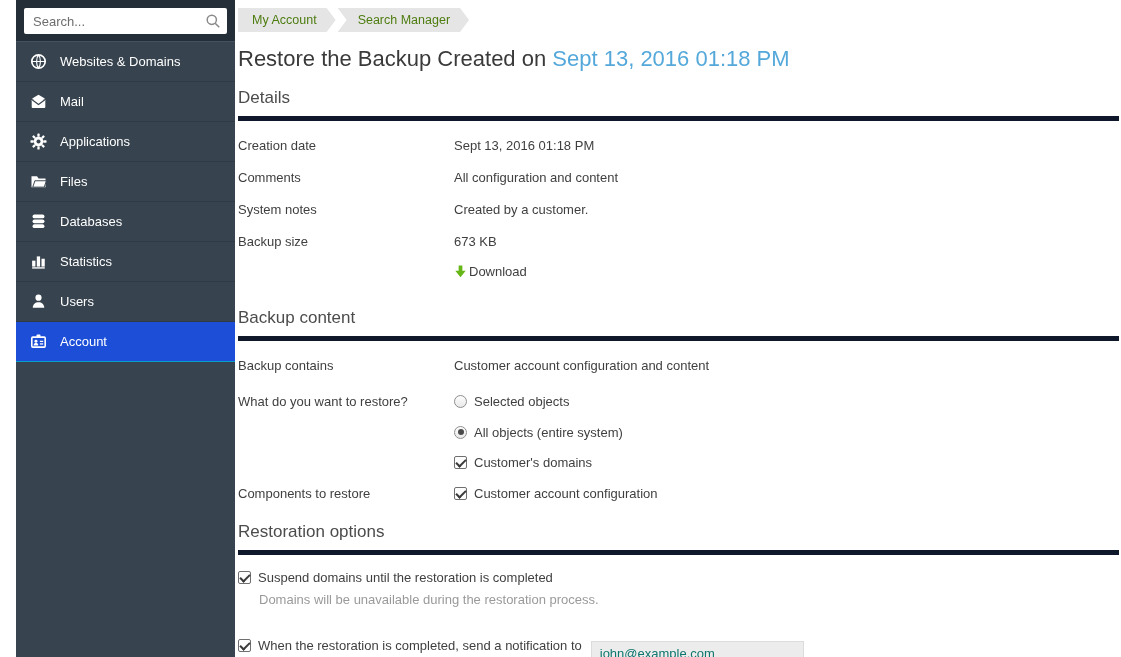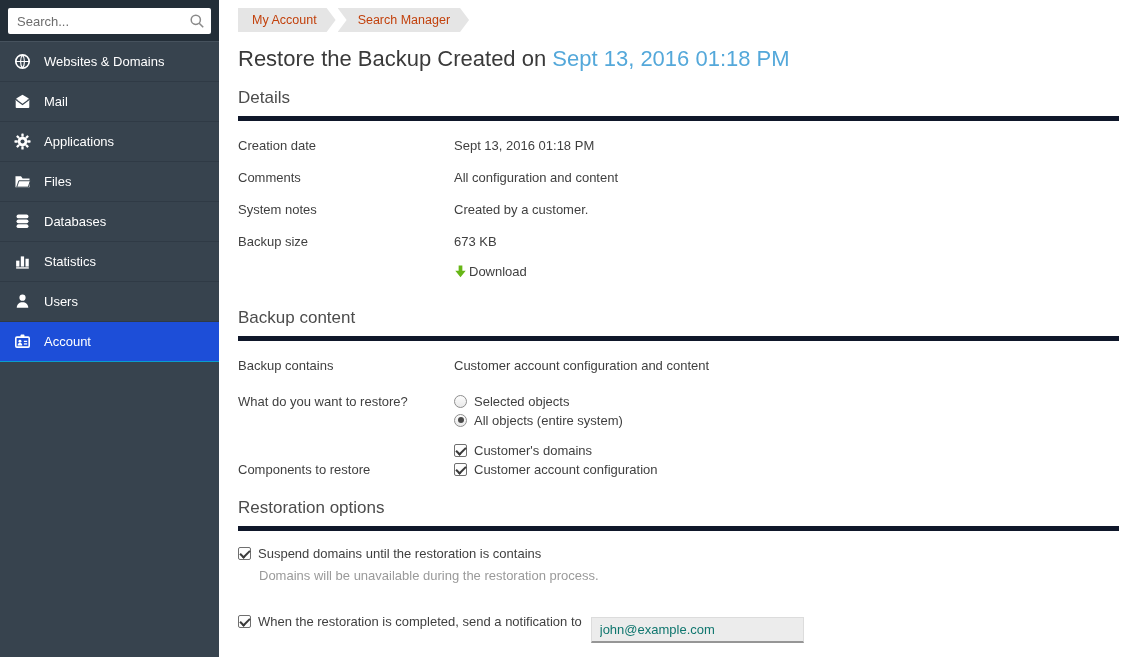--- a/index.html
+++ b/index.html
@@ -5,21 +5,21 @@
   * { box-sizing: border-box; }
   html,body { margin:0; padding:0; }
   body {
     width:1121px; height:657px; overflow:hidden;
     font-family:"Liberation Sans","DejaVu Sans",sans-serif;
     background:#ffffff; color:#3f3f3f;
   }
 
   
   .sidebar {
-    position:fixed; left:0; top:0; width:219px; height:657px;
+    position:fixed; left:16px; top:0; width:219px; height:657px;
     background:#37434e;
   }
   .search-wrap {
     background:#232e38; padding:8px; height:42px;
     border-bottom:1px solid #46525d; position:relative;
   }
   .search-input {
     width:100%; height:26px; border:none; border-radius:2px;
     padding:4px 28px 4px 9px; font-size:13px; color:#333;
     font-family:inherit; outline:none; background:#fff;
@@ -35,21 +35,21 @@
   }
   .nav-item.active { background:#1d4ed8; border-bottom-color:#0a9ecb; }
   .nav-icon { width:20px; height:17px; margin-right:10px; display:flex; align-items:center; }
   .nav-label { white-space:nowrap; }
 
   
   .main { margin-left:219px; padding:8px 2px 0 19px; }
 
   .breadcrumb { display:flex; height:24px; }
   .crumb {
-    background:#e5e5e5; color:#c2410c; font-size:12.5px; line-height:24px;
+    background:#e5e5e5; color:#4d7c0f; font-size:12.5px; line-height:24px;
     padding:0 19px 0 14px; margin-right:2px; cursor:pointer;
     clip-path:polygon(0 0, calc(100% - 9px) 0, 100% 50%, calc(100% - 9px) 100%, 0 100%);
   }
   .crumb.notched {
     padding-left:20px;
     clip-path:polygon(0 0, calc(100% - 9px) 0, 100% 50%, calc(100% - 9px) 100%, 0 100%, 9px 50%);
   }
 
   h1.page-title {
     margin:13px 0 0; font-size:22px; line-height:28px;
@@ -69,21 +69,21 @@
   .kv-label { width:216px; flex:none; }
   .kv-value { }
 
   .download-row { margin-top:15px; margin-left:216px; }
   .download-link {
     display:inline-flex; align-items:center; color:#404040;
     font-size:13px; text-decoration:none; cursor:pointer;
   }
   .dl-arrow { width:13px; height:14px; margin-right:2px; display:inline-flex; }
 
-  .option-stack { display:flex; flex-direction:column; gap:4px; }
+  .option-stack { display:flex; flex-direction:column; gap:16px; }
   .option-line { display:flex; align-items:center; cursor:pointer; }
   .option-label { font-size:13px; color:#3f3f3f; }
 
   
   .radio {
     width:13px; height:13px; border:1px solid #8e8e8e; border-radius:50%;
     background:linear-gradient(#fdfdfd,#e9e9e9); margin-right:7px; flex:none;
     position:relative; cursor:pointer;
   }
   .radio.checked::after {
@@ -302,21 +302,21 @@
         <span class="option-label">Customer account configuration</span>
       </label>
     </div>
   </div>
 
   <h2 class="section-heading" id="restore-heading">Restoration options</h2>
 
   <div class="opt-row">
     <label class="option-line">
       <span class="checkbox checked"></span>
-      <span class="option-label">Suspend domains until the restoration is contains</span>
+      <span class="option-label">Suspend domains until the restoration is completed</span>
     </label>
   </div>
   <div class="opt-note">Domains will be unavailable during the restoration process.</div>
 
   <div class="opt-row notify-row">
     <label class="option-line">
       <span class="checkbox checked"></span>
       <span class="option-label">When the restoration is completed, send a notification to</span>
     </label>
     <input class="text-input" type="text" value="john@example.com" style="">

